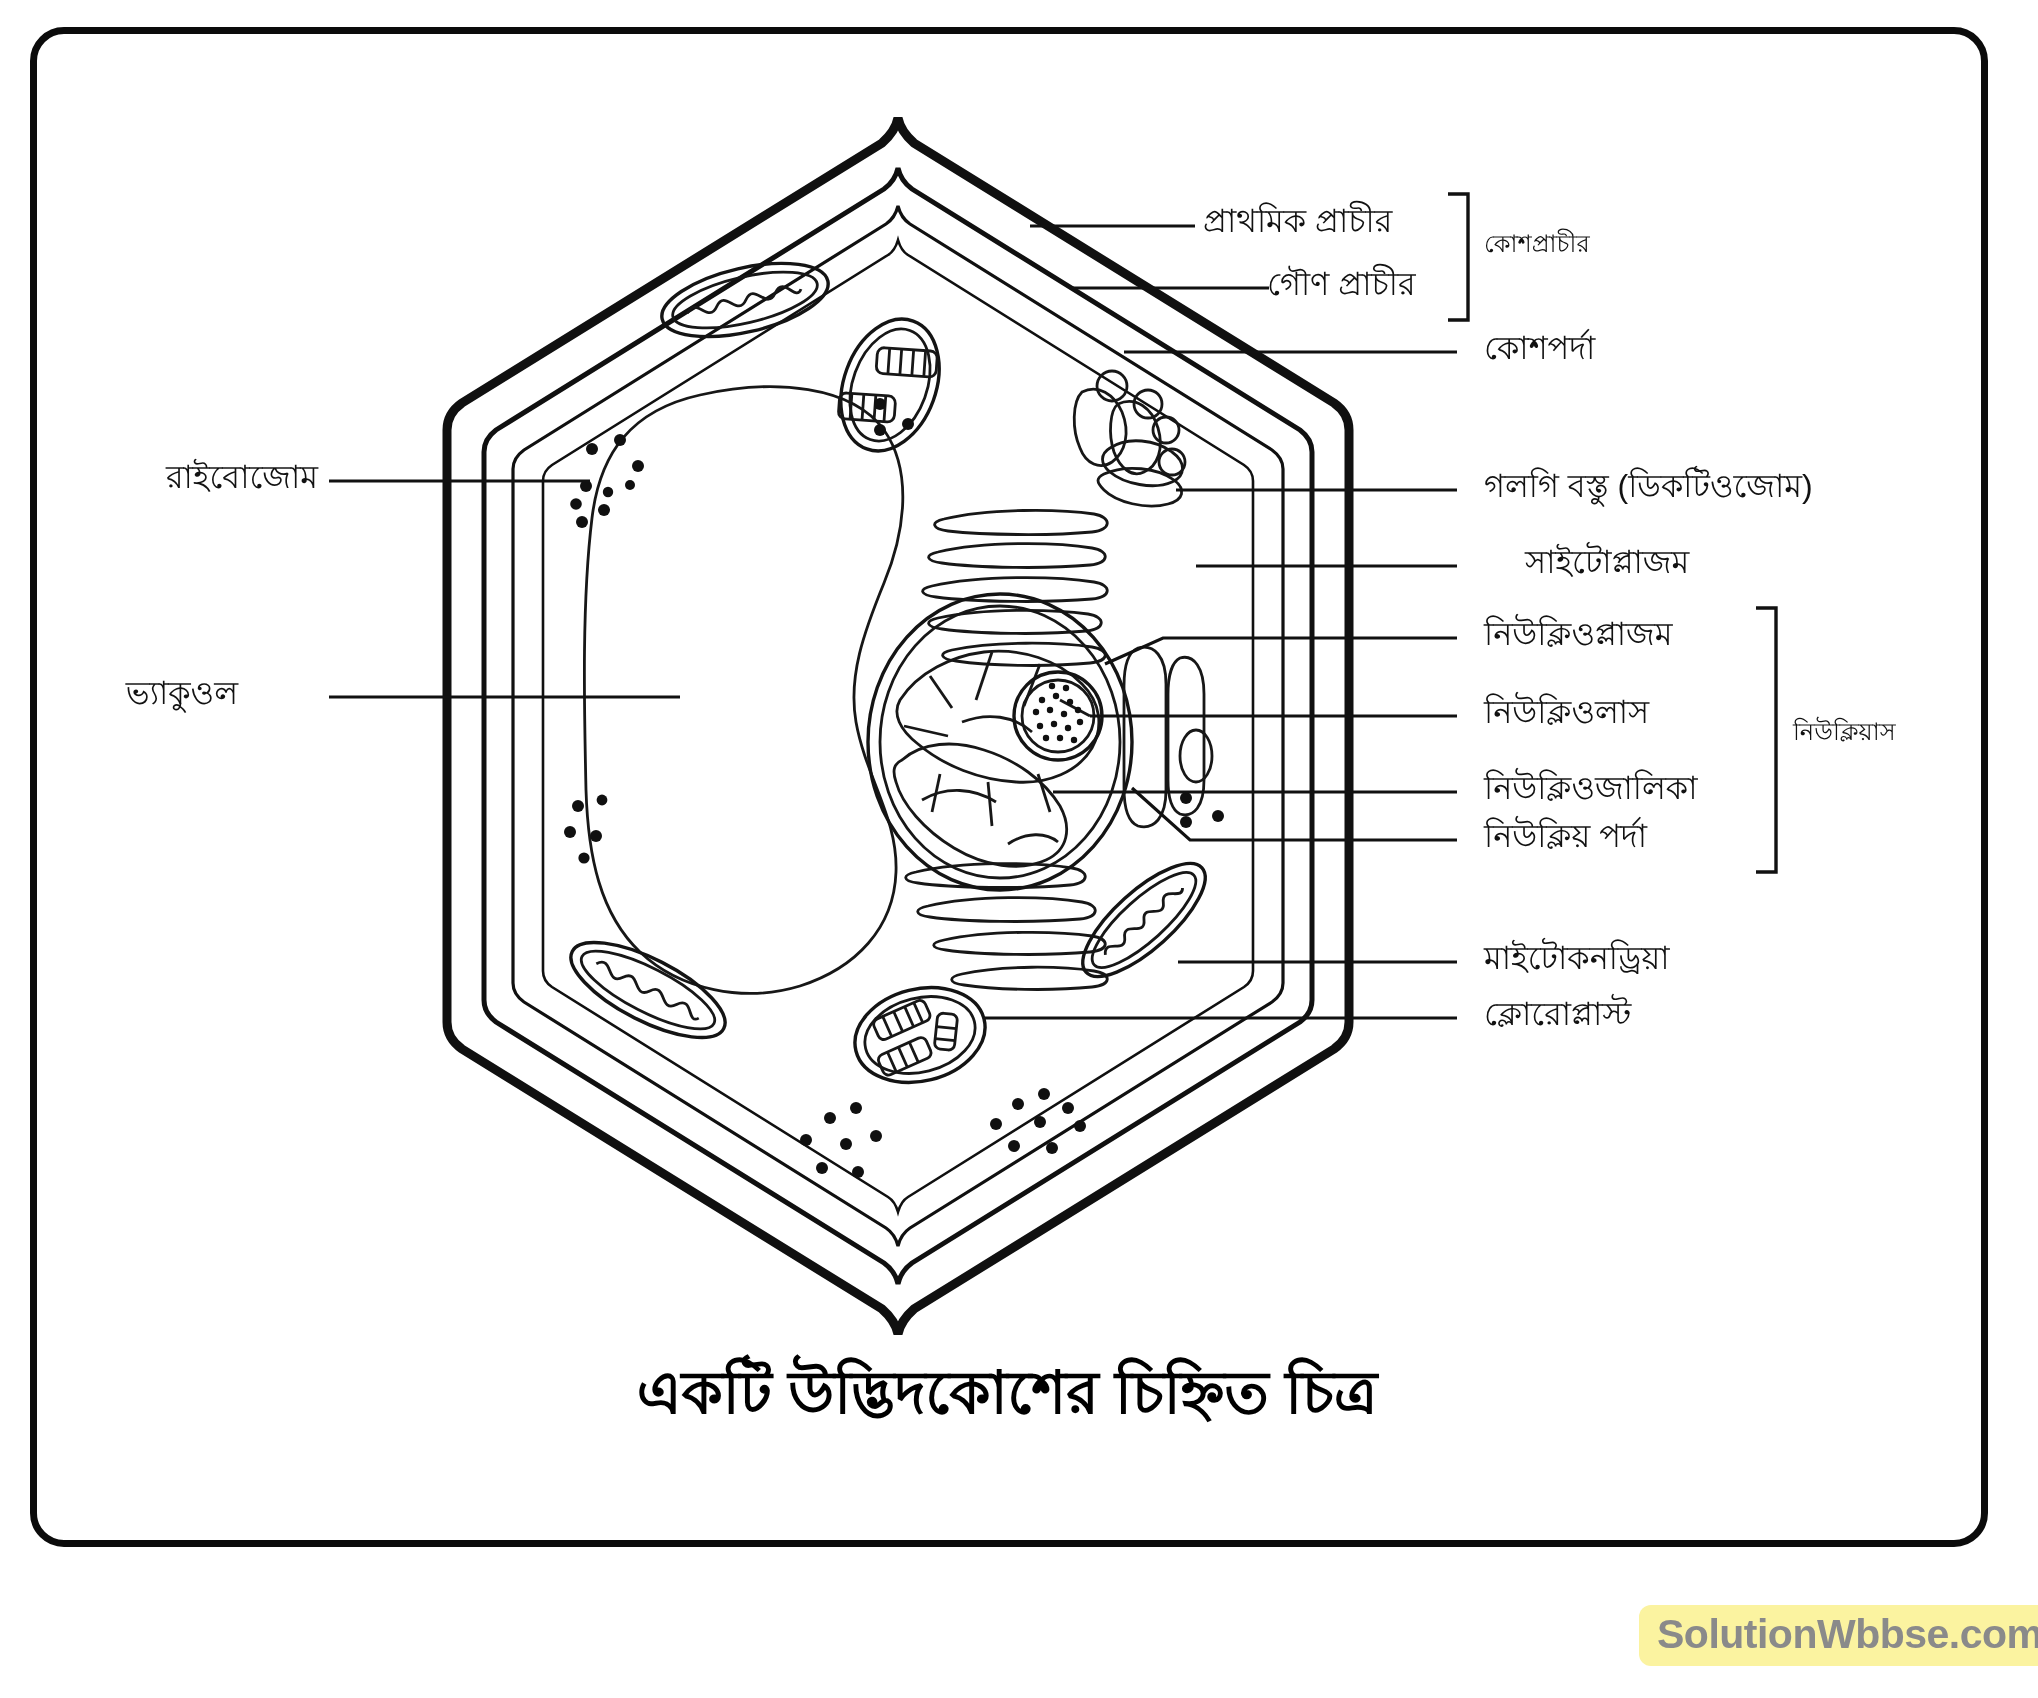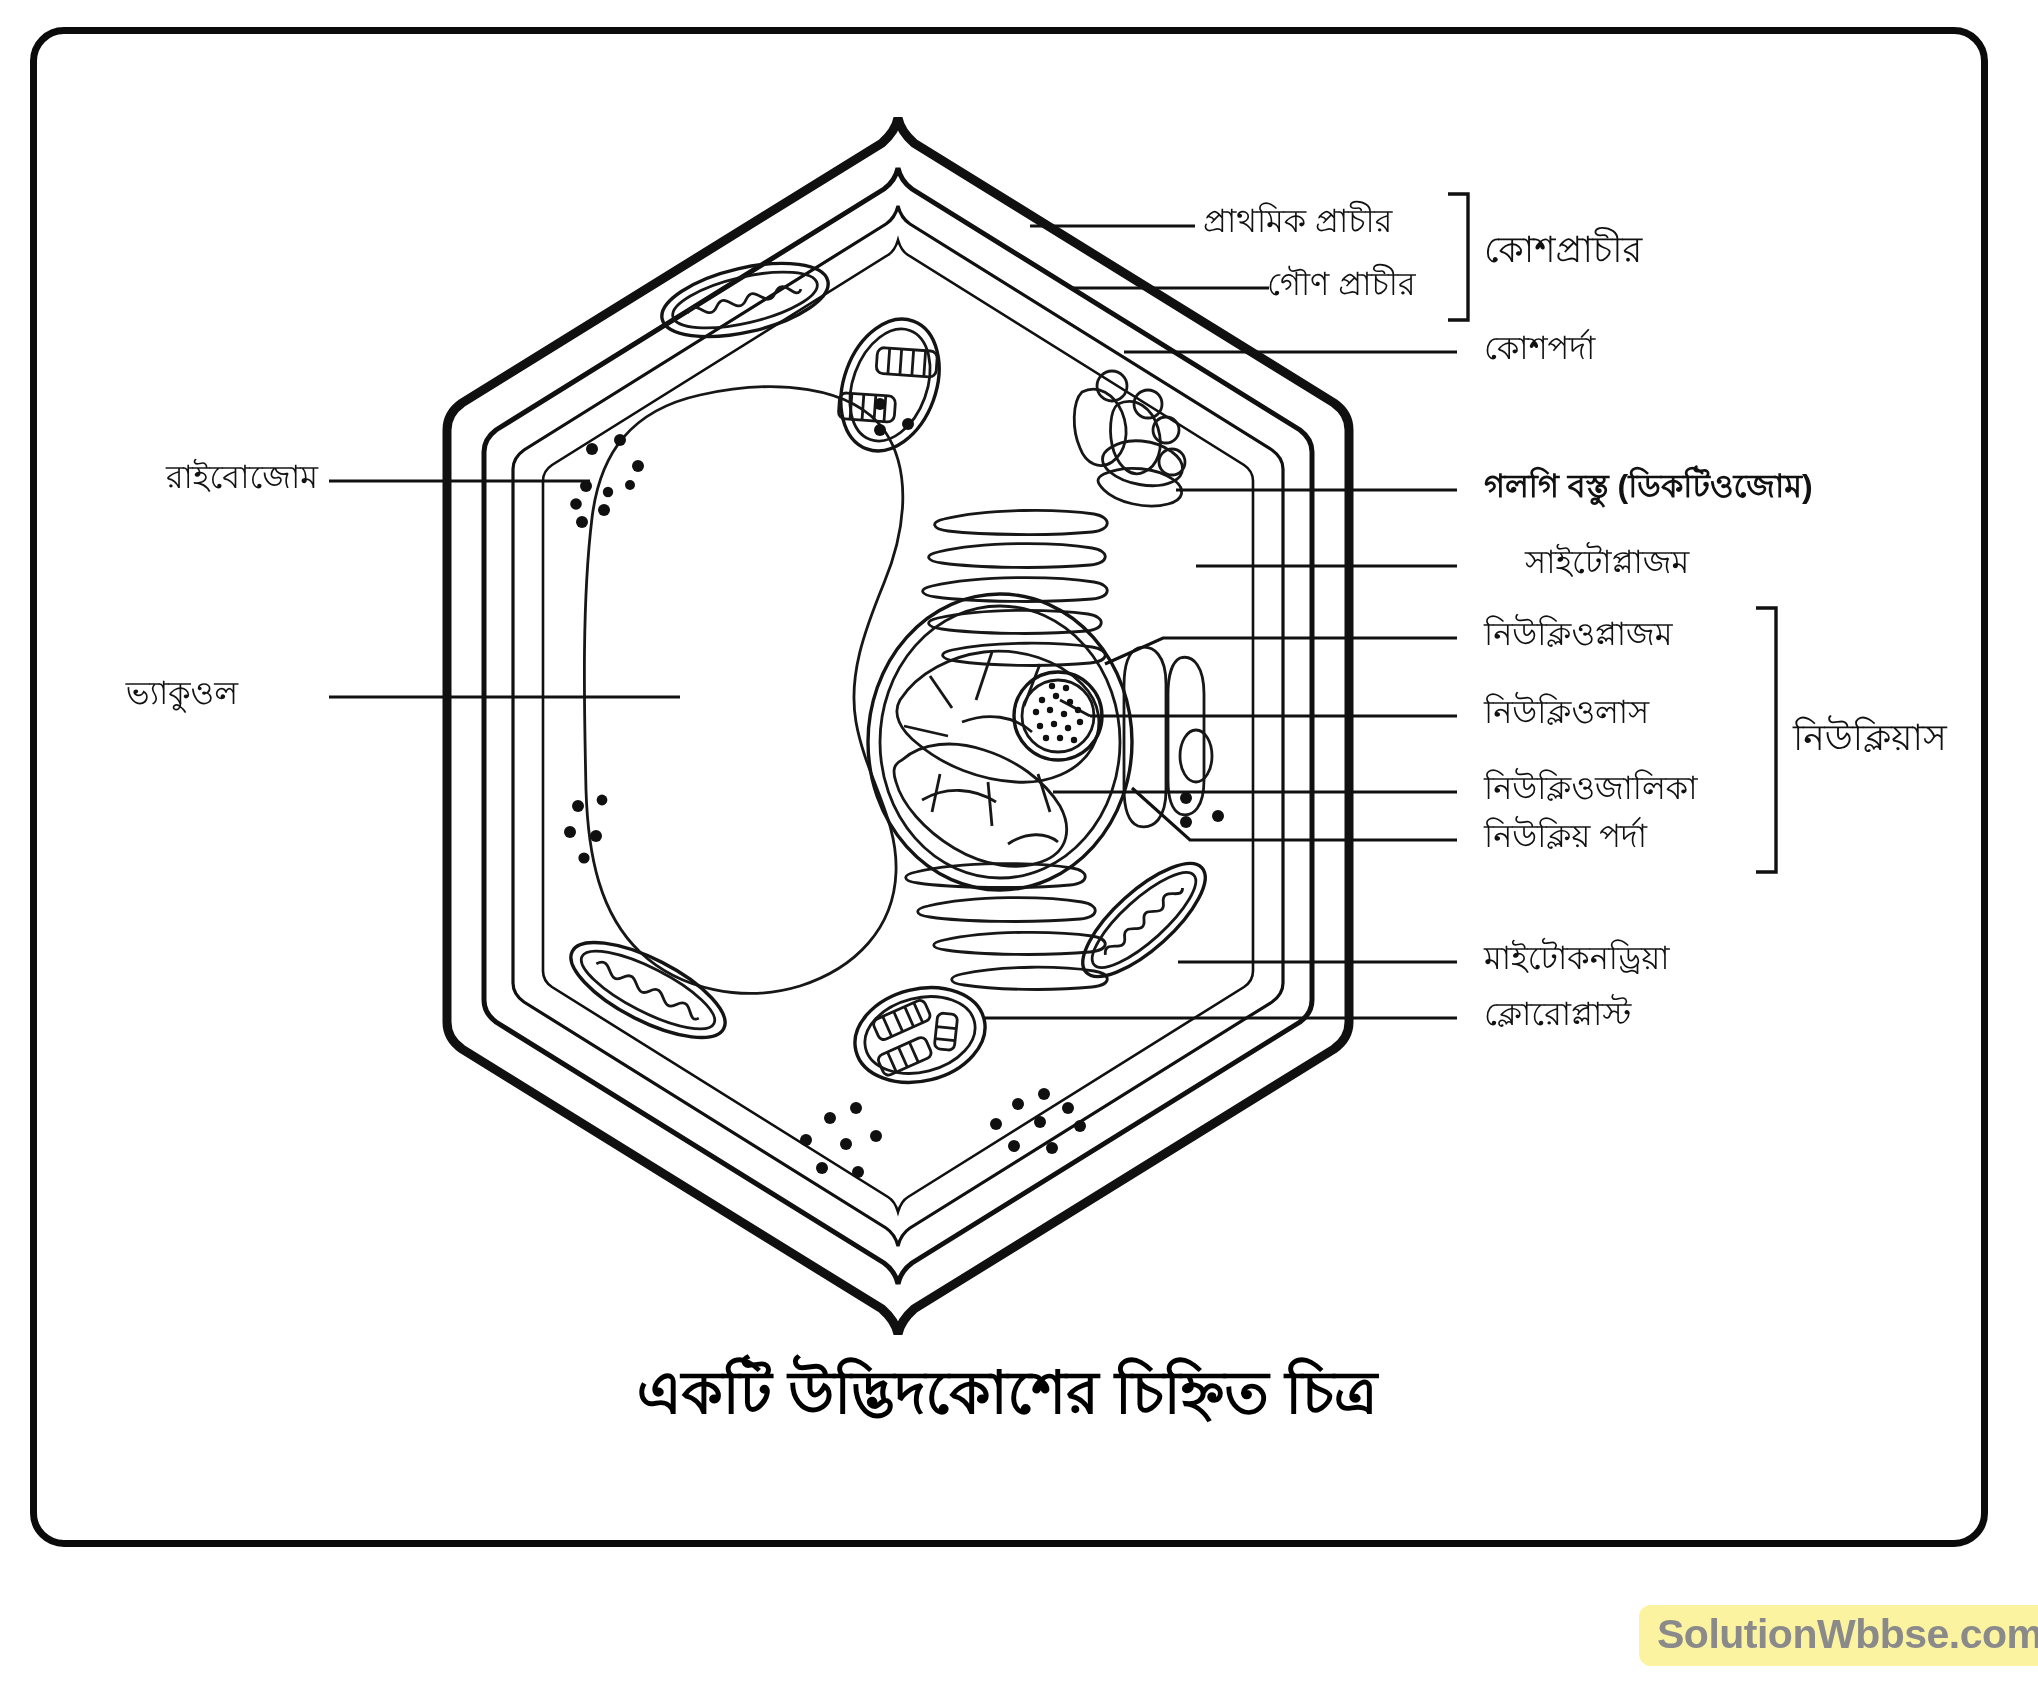--- a/index.html
+++ b/index.html
@@ -40,21 +40,21 @@
   .label-text {
     position: absolute;
     font-family: "Liberation Sans", "DejaVu Sans", sans-serif;
     font-size: 32px;
     color: #111111;
     white-space: nowrap;
     line-height: 1;
   }
   .label-right { text-align: left; }
   .label-left  { text-align: right; }
-  .group-label { font-size: 36px; }
+  .group-label { font-size: 24px; }
   .caption {
     position: absolute;
     left: 0;
     top: 1348px;
     width: 2014px;
     text-align: center;
     font-family: "Liberation Sans", "DejaVu Sans", sans-serif;
     font-size: 59px;
     font-weight: bold;
     color: #000000;
@@ -394,21 +394,21 @@
       <path class="brk" d="M 1756 608 L 1776 608 L 1776 872 L 1756 872"></path>
     </g>
   </svg>
 
   <div class="label-text label-right" style="left:1203px; top:205px;">প্রাথমিক প্রাচীর</div>
 
   <div class="label-text label-right" style="left:1267px; top:268px;">গৌণ প্রাচীর</div>
 
   <div class="label-text label-right" style="left:1484px; top:332px;">কোশপর্দা</div>
 
-  <div class="label-text label-right" style="left:1484px; top:470px;font-weight:bold;">গলগি বস্তু (ডিকটিওজোম)</div>
+  <div class="label-text label-right" style="left:1484px; top:470px;">গলগি বস্তু (ডিকটিওজোম)</div>
 
   <div class="label-text label-right" style="left:1484px; top:546px;margin-left:41px;">সাইটোপ্লাজম</div>
 
   <div class="label-text label-right" style="left:1484px; top:618px;">নিউক্লিওপ্লাজম</div>
 
   <div class="label-text label-right" style="left:1484px; top:696px;">নিউক্লিওলাস</div>
 
   <div class="label-text label-right" style="left:1484px; top:772px;">নিউক্লিওজালিকা</div>
 
   <div class="label-text label-right" style="left:1484px; top:820px;text-align:center;">নিউক্লিয় পর্দা</div>

